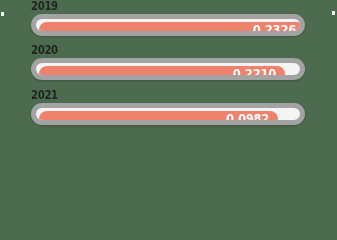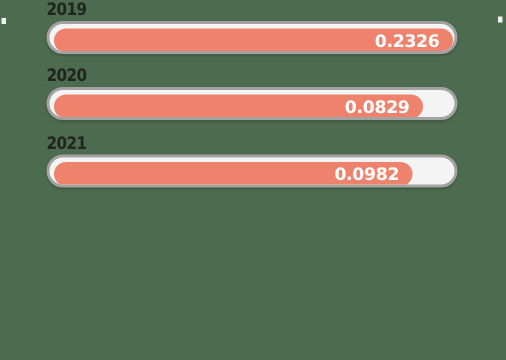--- a/index.html
+++ b/index.html
@@ -48,21 +48,21 @@
   }
 
   .track {
     position: absolute;
     left: 31px;
     top: 14px;
     width: 274px;
     height: 22px;
     box-sizing: border-box;
     background: #f4f4f4;
-    border: 2px solid #a3a3a3;
+    border: 5px solid #a3a3a3;
     border-radius: 11px;
     box-shadow: 0 1px 2px rgba(0,0,0,0.22);
     overflow: hidden;
   }
 
   .fill {
     position: absolute;
     left: 3px;
     top: 3px;
     height: 16px;
@@ -108,21 +108,21 @@
       <div class="fill" style="width: 266px;">
         <span class="value">0.2326</span>
       </div>
     </div>
   </div>
 
   <div class="row row-2">
     <div class="cat-label">2020</div>
     <div class="track">
       <div class="fill" style="width: 246.05px;">
-        <span class="value">0.0829</span>
+        <span class="value">0.2210</span>
       </div>
     </div>
   </div>
 
   <div class="row row-3">
     <div class="cat-label">2021</div>
     <div class="track">
       <div class="fill" style="width: 239.134px;">
         <span class="value">0.0982</span>
       </div>

